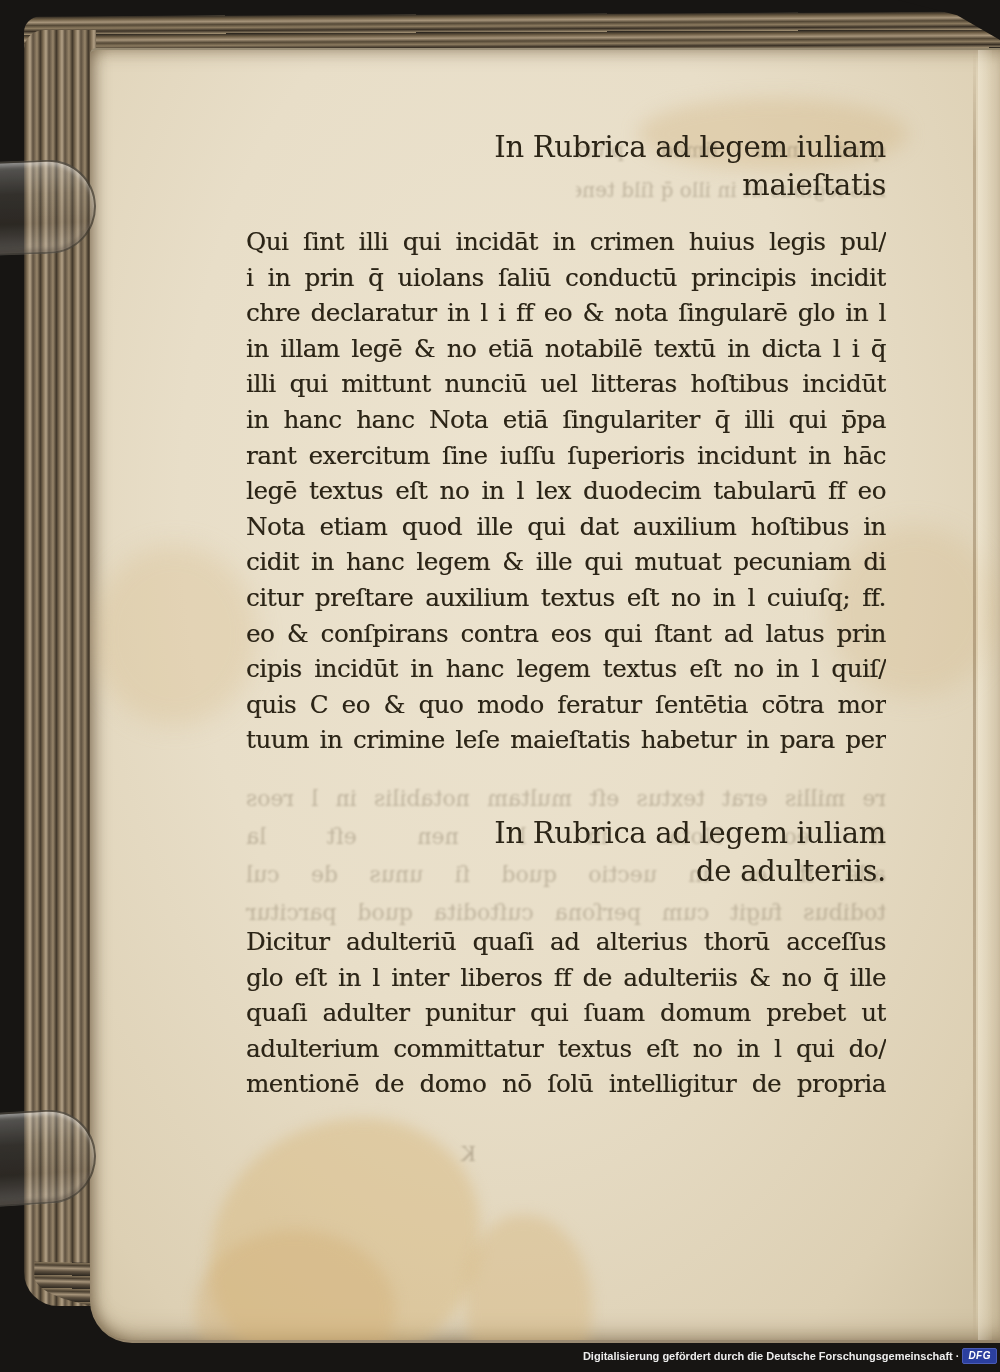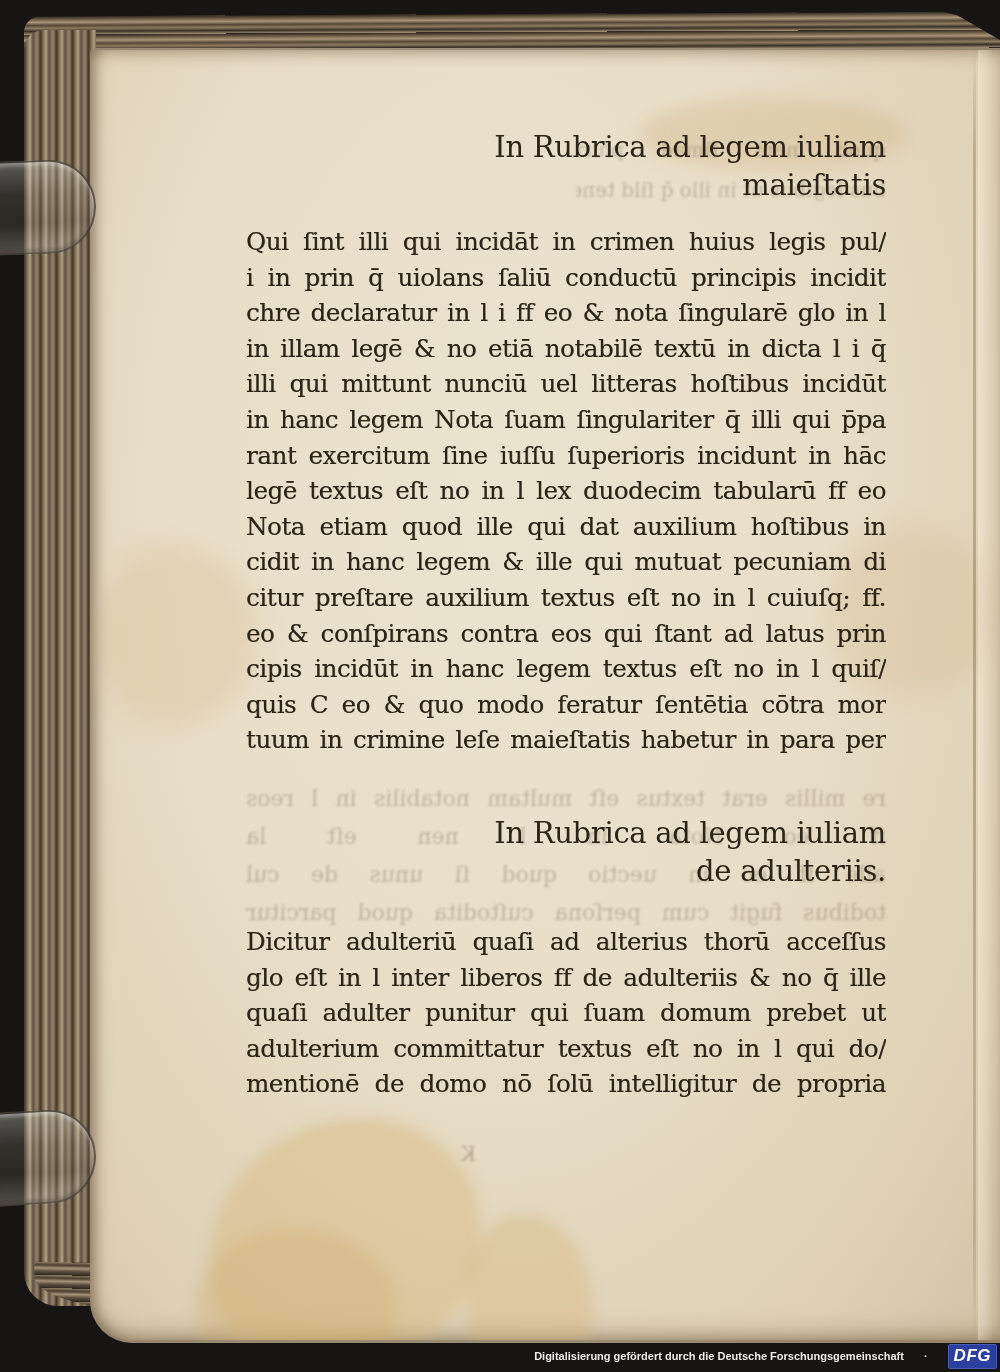--- a/index.html
+++ b/index.html
@@ -61,24 +61,24 @@
   
   .ghost{position:absolute;color:#6e6048;opacity:0.33;filter:blur(1.3px);transform:scaleX(-1);z-index:1;}
   .ghost .tl{font-size:22px;line-height:38px;text-align:justify;text-align-last:justify;white-space:nowrap;overflow:hidden;}
   .ghost-top{left:330px;top:2px;width:310px;}
   .ghost-top .tl{font-size:20px;line-height:40px;}
   .ghost-mid{left:0;top:652px;width:100%;}
   .ghost-k{position:absolute;left:190px;top:1014px;width:40px;font-size:20px;color:#6e6048;
            opacity:0.4;filter:blur(0.8px);transform:scaleX(-1);z-index:1;}
 
   
-  .footer{position:absolute;right:3px;top:1345px;height:22px;display:flex;align-items:center;gap:20px;z-index:5;
+  .footer{position:absolute;right:3px;top:1345px;height:22px;display:flex;align-items:center;gap:3px;z-index:5;
           font-family:"Liberation Sans",sans-serif;color:#ededed;font-size:11px;font-weight:bold;}
   .dfg-logo{display:inline-block;background:#2b3f9e;color:#ffffff;border-radius:2px;
-            padding:1px 5px 2px 5px;font-size:17px;font-style:italic;font-weight:bold;
+            padding:1px 5px 2px 5px;font-size:10px;font-style:italic;font-weight:bold;
             letter-spacing:0.5px;border:1px solid #4a5cb5;}
 </style>
 </head>
 <body>
 
 <div class="canvas">
 
   <div class="stack-top"></div>
   <div class="stack-left"></div>
   <div class="stack-bottom"></div>
@@ -111,21 +111,21 @@
       <div id="heading-1" class="sec heading">
           <div class="tl">In Rubrica ad legem iuliam</div>
           <div class="tl">maieſtatis</div>
         </div>
       <div id="para-1" class="sec body">
           <div class="tl">Qui ſint illi qui incidāt in crimen huius legis pul/</div>
           <div class="tl">i in prin q̄ uiolans ſaliū conductū principis incidit</div>
           <div class="tl">chre declaratur in l i ff eo &amp; nota ſingularē glo in l</div>
           <div class="tl">in illam legē &amp; no etiā notabilē textū in dicta l i q̄</div>
           <div class="tl">illi qui mittunt nunciū uel litteras hoſtibus incidūt</div>
-          <div class="tl">in hanc legem Nota ſuam ſingulariter q̄ illi qui p̄pa</div>
+          <div class="tl">in hanc hanc Nota etiā ſingulariter q̄ illi qui p̄pa</div>
           <div class="tl">rant exercitum ſine iuſſu ſuperioris incidunt in hāc</div>
           <div class="tl">legē textus eſt no in l lex duodecim tabularū ff eo</div>
           <div class="tl">Nota etiam quod ille qui dat auxilium hoſtibus in</div>
           <div class="tl">cidit in hanc legem &amp; ille qui mutuat pecuniam di</div>
           <div class="tl">citur preſtare auxilium textus eſt no in l cuiuſq; ff.</div>
           <div class="tl">eo &amp; conſpirans contra eos qui ſtant ad latus prin</div>
           <div class="tl">cipis incidūt in hanc legem textus eſt no in l quiſ/</div>
           <div class="tl">quis C eo &amp; quo modo feratur ſentētia cōtra mor</div>
           <div class="tl">tuum in crimine leſe maieſtatis habetur in para per</div>
         </div>

